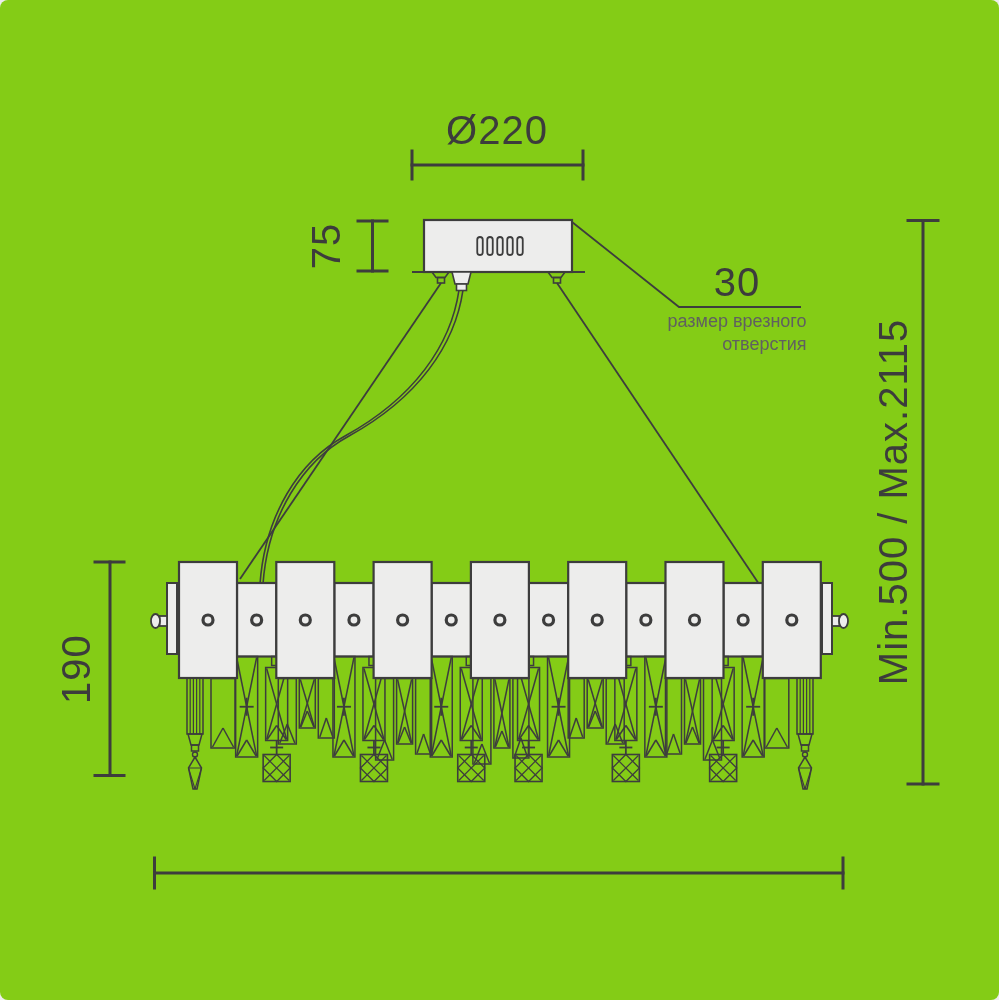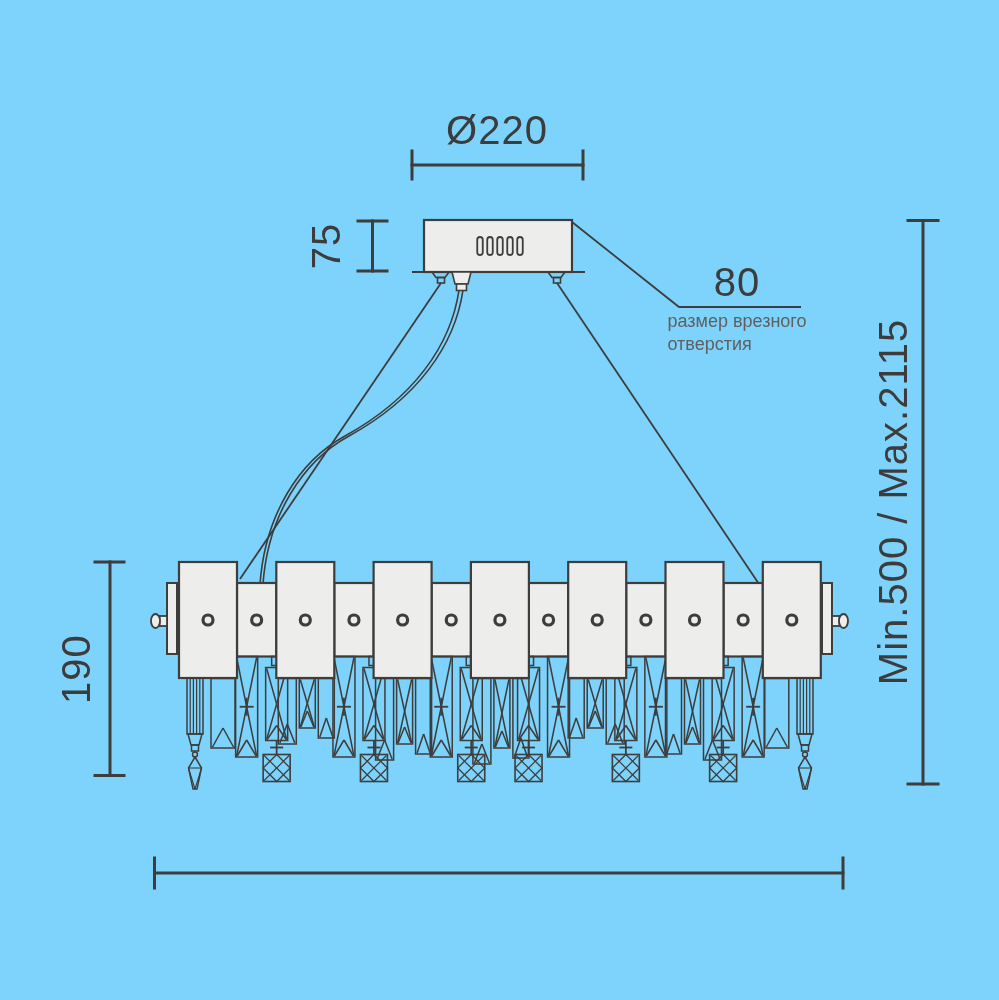--- a/index.html
+++ b/index.html
@@ -1,29 +1,29 @@
 <!DOCTYPE html>
 <html><head>
 <meta charset="utf-8">
 <style>
   html,body{margin:0;padding:0;background:#ededec;}
   .stage{
-    position:relative;width:999px;height:1000px;background:#7dd3fc;
-    overflow:hidden;font-family:"Liberation Sans", sans-serif;
+    position:relative;width:999px;height:1000px;background:#84cc16;
+    overflow:hidden;font-family:"Liberation Sans", sans-serif;border-radius:8px;
   }
   .stage svg{position:absolute;left:0;top:0;}
   .dim-label{
     position:absolute;transform:translate(-50%,-50%);
     font-size:40px;color:#3c3c3c;letter-spacing:1px;white-space:nowrap;
   }
   .dim-label.vertical{transform:translate(-50%,-50%) rotate(-90deg);}
   .note-label{
     position:absolute;transform:translate(-50%,0);
     font-size:18px;line-height:1.28;color:#606060;
-    text-align:left;white-space:nowrap;
+    text-align:right;white-space:nowrap;
   }
 </style>
 </head>
 <body>
 
 <div class="stage">
 
   <svg id="art" width="999" height="1000" viewBox="0 0 999 1000">
 
     <g id="wires">
@@ -311,21 +311,21 @@
 
     <g stroke="#3d3d3d" stroke-width="3" stroke-linecap="square">
       <line x1="154.5" y1="858" x2="154.5" y2="888"></line>
       <line x1="843" y1="858" x2="843" y2="888"></line>
       <line x1="154.5" y1="873" x2="843" y2="873"></line>
     </g>
   </svg>
 
   <div class="dim-label" style="left:497px;top:130px">Ø220</div>
   <div class="dim-label vertical" style="left:326px;top:246px">75</div>
-  <div class="dim-label" style="left:737px;top:282px">80</div>
+  <div class="dim-label" style="left:737px;top:282px">30</div>
   <div class="note-label" style="left:737px;top:310px">
     <div>размер врезного</div>
     <div>отверстия</div>
   </div>
   <div class="dim-label vertical" style="left:893px;top:502px">Min.500 / Max.2115</div>
   <div class="dim-label vertical" style="left:76px;top:669px">190</div>
 
 </div>
 
 </body></html>

